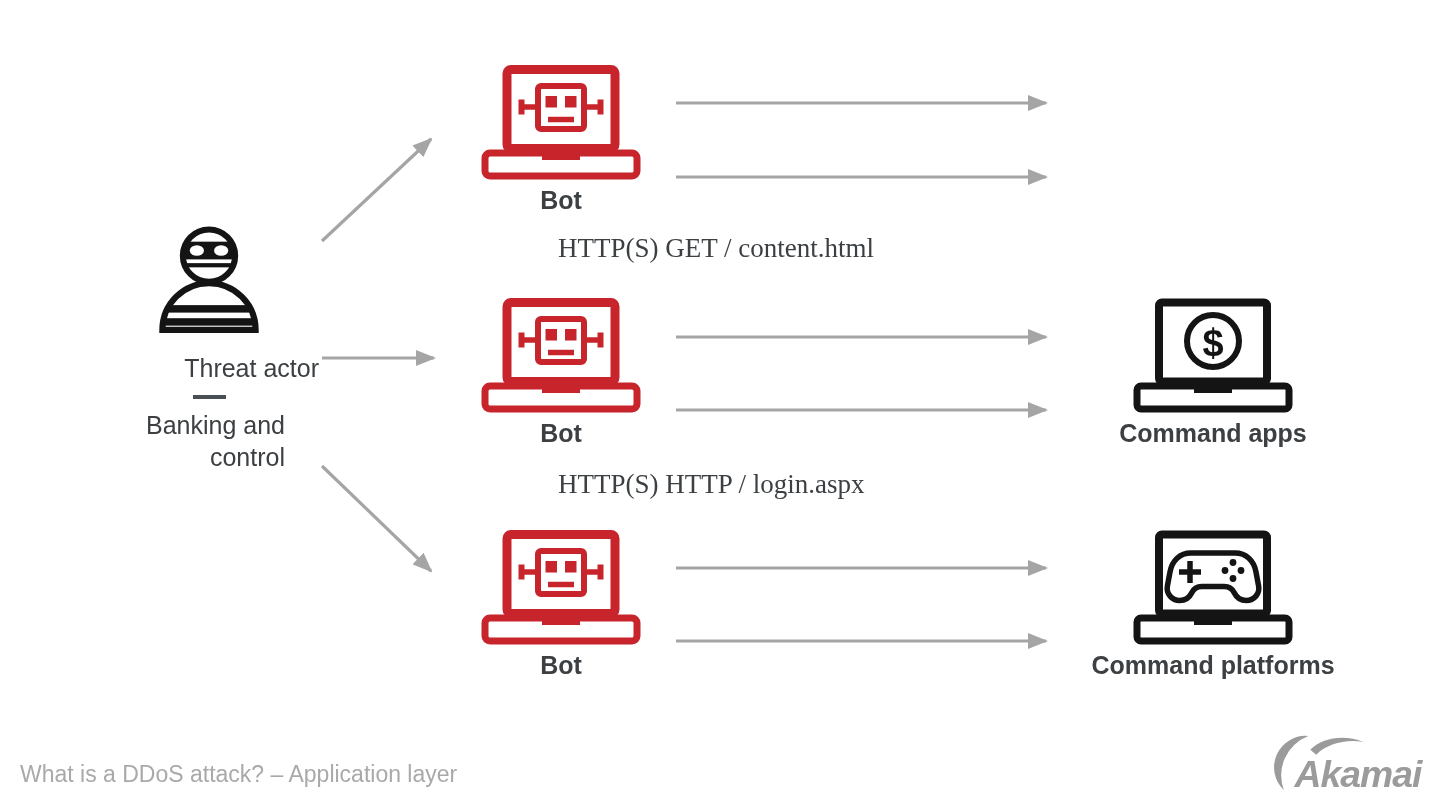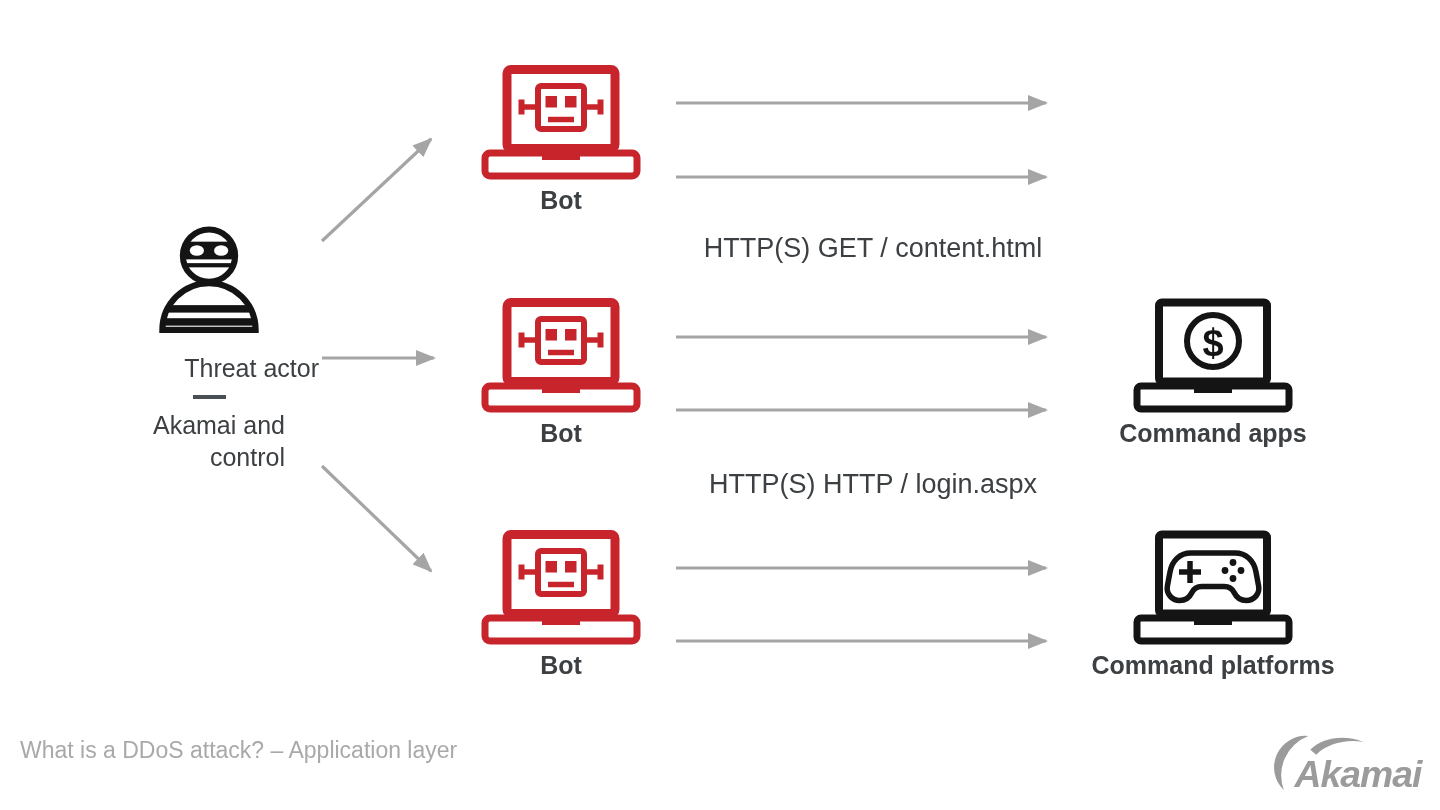--- a/index.html
+++ b/index.html
@@ -22,27 +22,27 @@
   .row-1{top:64px;} .row-2{top:297px;} .row-3{top:529px;}
   .bot-col{left:481px;} .target-col{left:1133px;}
 
   .actor-group{position:absolute;left:99px;top:220px;width:220px;text-align:right;}
   .actor-group svg{display:block;width:112px;height:118px;margin:0 auto;color:var(--icon-black,#141414);}
   .actor-label{margin-top:16px;font-size:25px;color:var(--text-dark,#3C4043);}
   .actor-divider{width:33px;height:3.5px;background:var(--divider-gray,#4A4F54);margin:12px auto 10px auto;}
   .actor-sublabel{width:152px;margin:0 auto;font-size:25px;line-height:1.28;color:var(--text-dark,#3C4043);}
 
   .http-label{
-    position:absolute;left:558px;width:630px;text-align:center;
-    font-size:27px;color:var(--text-dark,#3C4043);white-space:nowrap;
+    position:absolute;left:558px;width:630px;
+    font-size:27px;color:var(--text-dark,#3C4043);white-space:nowrap;font-family:Liberation Serif, serif;
   }
   .http-1{top:233px;} .http-2{top:469px;}
 
   .footer-caption{
-    position:absolute;left:20px;top:737px;font-size:23px;
+    position:absolute;left:20px;top:761px;font-size:23px;
     color:var(--caption-gray,#A9A9A9);white-space:nowrap;
   }
   .brand-logo{position:absolute;left:1272px;top:733px;width:165px;height:62px;color:var(--brand-gray,#9B9B9B);}
   .brand-logo text{
     font-family:"Liberation Sans","DejaVu Sans",sans-serif;
     font-weight:bold;font-style:italic;font-size:38px;letter-spacing:-1px;
     fill:var(--brand-gray,#9B9B9B);
   }
 </style>
 </head>
@@ -103,21 +103,21 @@
       <circle cx="60" cy="38" r="28" fill="#ffffff" stroke="currentColor" stroke-width="6.5"></circle>
       <g clip-path="url(#headclip)">
         <rect x="30" y="23" width="60" height="19" fill="currentColor"></rect>
         <rect x="30" y="46" width="60" height="4.5" fill="currentColor"></rect>
       </g>
       <ellipse cx="47" cy="32.5" rx="7.6" ry="5.6" fill="#ffffff"></ellipse>
       <ellipse cx="73" cy="32.5" rx="7.6" ry="5.6" fill="#ffffff"></ellipse>
     </svg>
     <div class="actor-label">Threat actor</div>
     <div class="actor-divider"></div>
-    <div class="actor-sublabel">Akamai and control</div>
+    <div class="actor-sublabel">Banking and control</div>
   </div>
 
   <div class="node bot-node bot-col row-1">
     <svg class="laptop" viewBox="0 0 160 116">
       <rect x="26" y="5.5" width="108" height="79" rx="4" fill="none" stroke="currentColor" stroke-width="9"></rect>
       <rect x="4" y="89" width="152" height="23" rx="5" fill="none" stroke="currentColor" stroke-width="7"></rect>
       <rect x="61" y="86" width="38" height="10" fill="currentColor"></rect>
       <rect x="57" y="22" width="46" height="43" rx="3" fill="none" stroke="currentColor" stroke-width="6"></rect>
       <rect x="64.5" y="32" width="11.5" height="11.5" fill="currentColor"></rect>
       <rect x="84" y="32" width="11.5" height="11.5" fill="currentColor"></rect>

